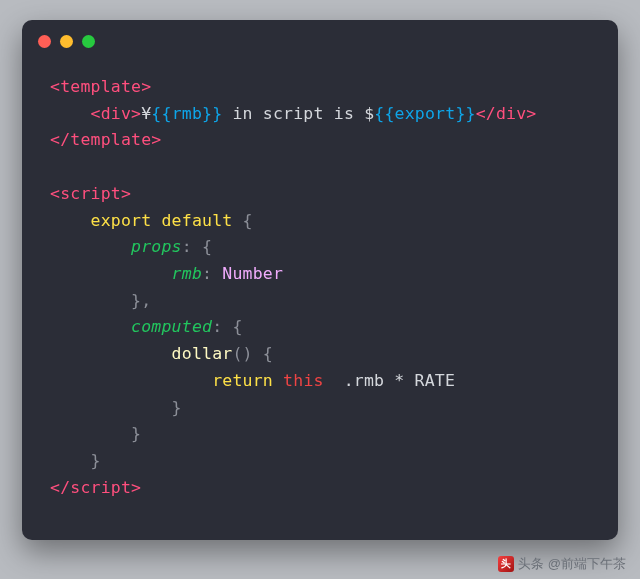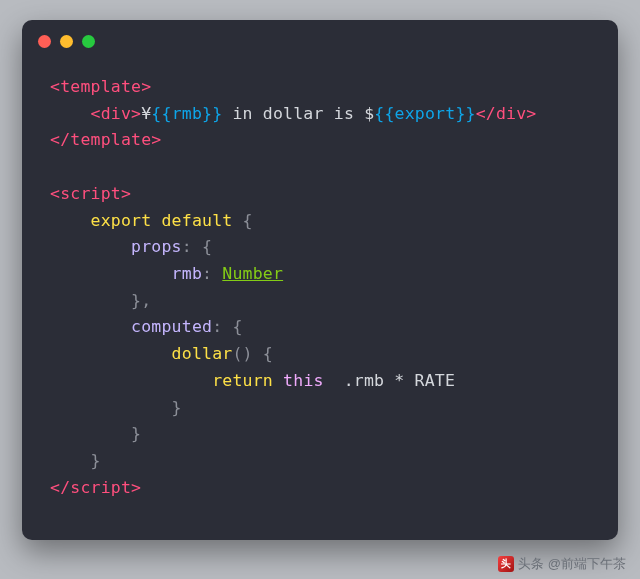--- a/index.html
+++ b/index.html
@@ -44,24 +44,24 @@
     line-height: 1.62;
     white-space: pre;
     color: #d4d7dc;
     letter-spacing: 0.2px;
   }
   .tag     { color: #ff4f7e; }
   .punct   { color: #8c8f98; }
   .text    { color: #d4d7dc; }
   .expr    { color: #0ea5e9; }
   .kw      { color: #fde047; }
-  .def     { color: #fde047; }
-  .attr    { color: #c4b5fd; }
-  .type    { color: #84cc16; text-decoration: underline; }
-  .this    { color: #f0abfc; }
+  .def     { color: #fef9c3; }
+  .attr    { color: #22c55e; font-style: italic; }
+  .type    { color: #f0abfc; }
+  .this    { color: #ef4444; }
   .ident   { color: #d4d7dc; margin-left: 20px; }
   .attribution {
     position: absolute;
     bottom: 6px;
     right: 14px;
     color: #6b7078;
     font-size: 13px;
     font-family: -apple-system, "PingFang SC", sans-serif;
     display: flex;
     align-items: center;
@@ -82,21 +82,21 @@
 </head>
 <body>
 
 <div class="window">
   <div class="titlebar">
     <div class="dot red"></div>
     <div class="dot yellow"></div>
     <div class="dot green"></div>
   </div>
   <div class="code"><span class="tag">&lt;template&gt;</span>
-<span class="text">    </span><span class="tag">&lt;div&gt;</span><span class="text">¥</span><span class="expr">{{rmb}}</span><span class="text"> in dollar is $</span><span class="expr">{{export}}</span><span class="tag">&lt;/div&gt;</span>
+<span class="text">    </span><span class="tag">&lt;div&gt;</span><span class="text">¥</span><span class="expr">{{rmb}}</span><span class="text"> in script is $</span><span class="expr">{{export}}</span><span class="tag">&lt;/div&gt;</span>
 <span class="tag">&lt;/template&gt;</span>
 <span></span>
 <span class="tag">&lt;script&gt;</span>
 <span class="text">    </span><span class="kw">export default</span><span class="punct"> {</span>
 <span class="text">        </span><span class="attr">props</span><span class="punct">: {</span>
 <span class="text">            </span><span class="attr">rmb</span><span class="punct">: </span><span class="type">Number</span>
 <span class="text">        </span><span class="punct">},</span>
 <span class="text">        </span><span class="attr">computed</span><span class="punct">: {</span>
 <span class="text">            </span><span class="def">dollar</span><span class="punct">() {</span>
 <span class="text">                </span><span class="kw">return</span><span class="text"> </span><span class="this">this</span><span class="ident">.rmb * RATE</span>

